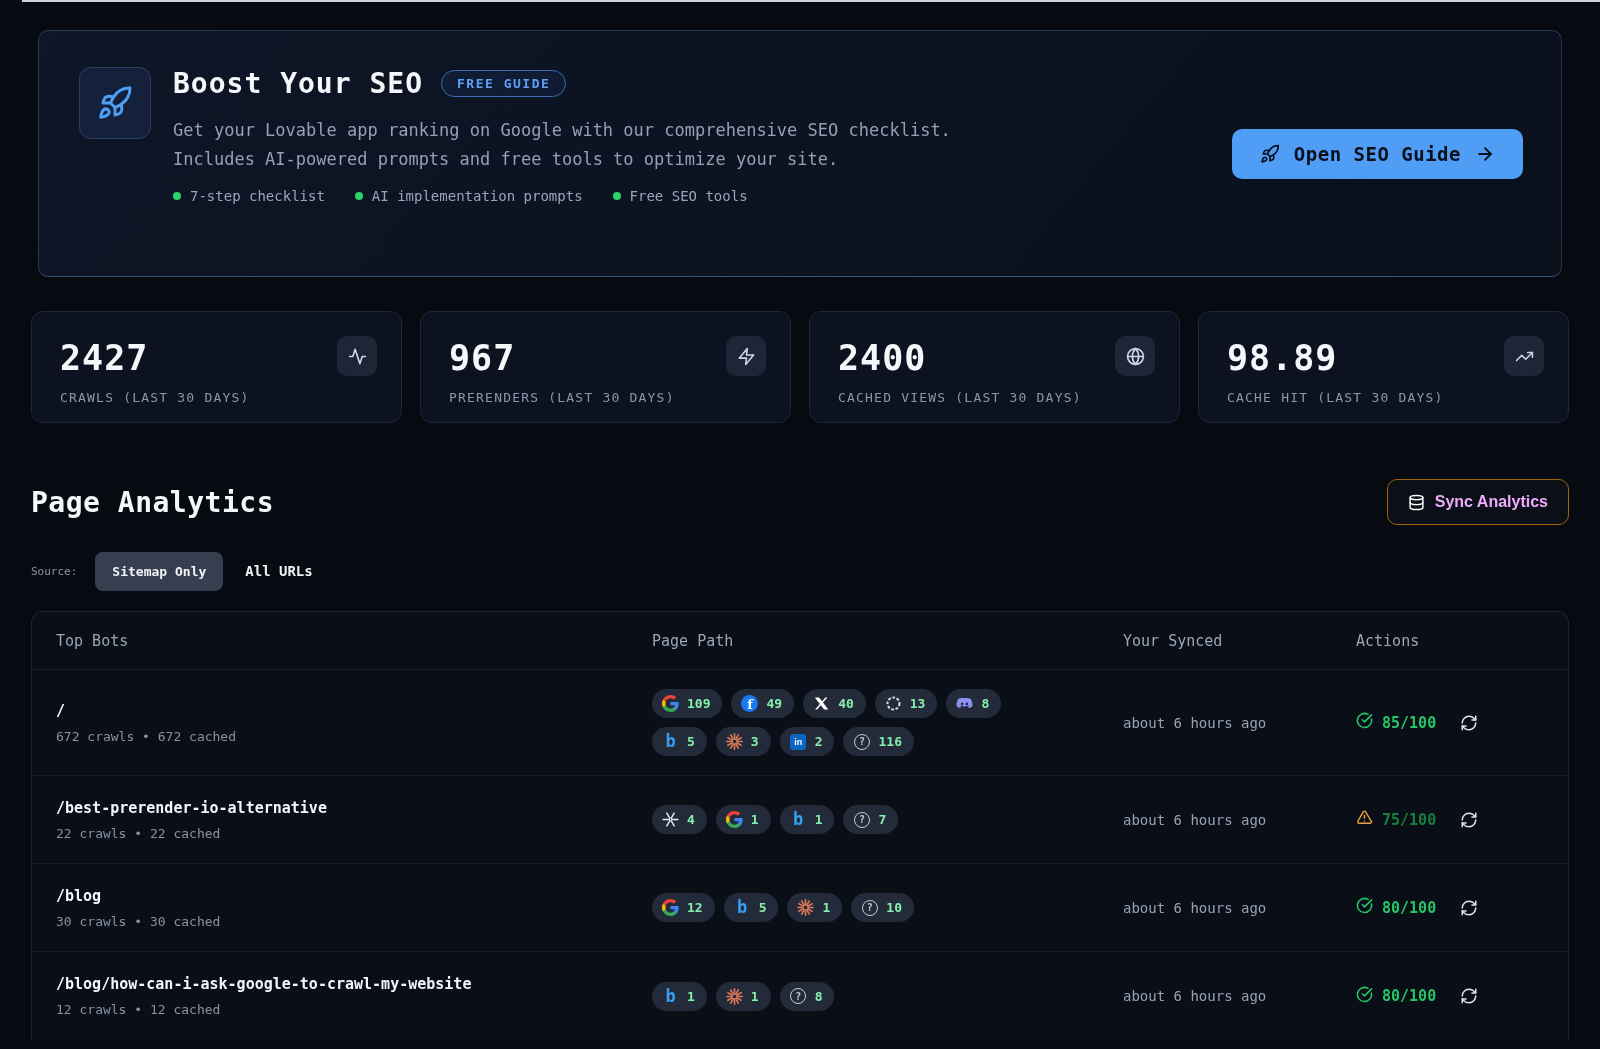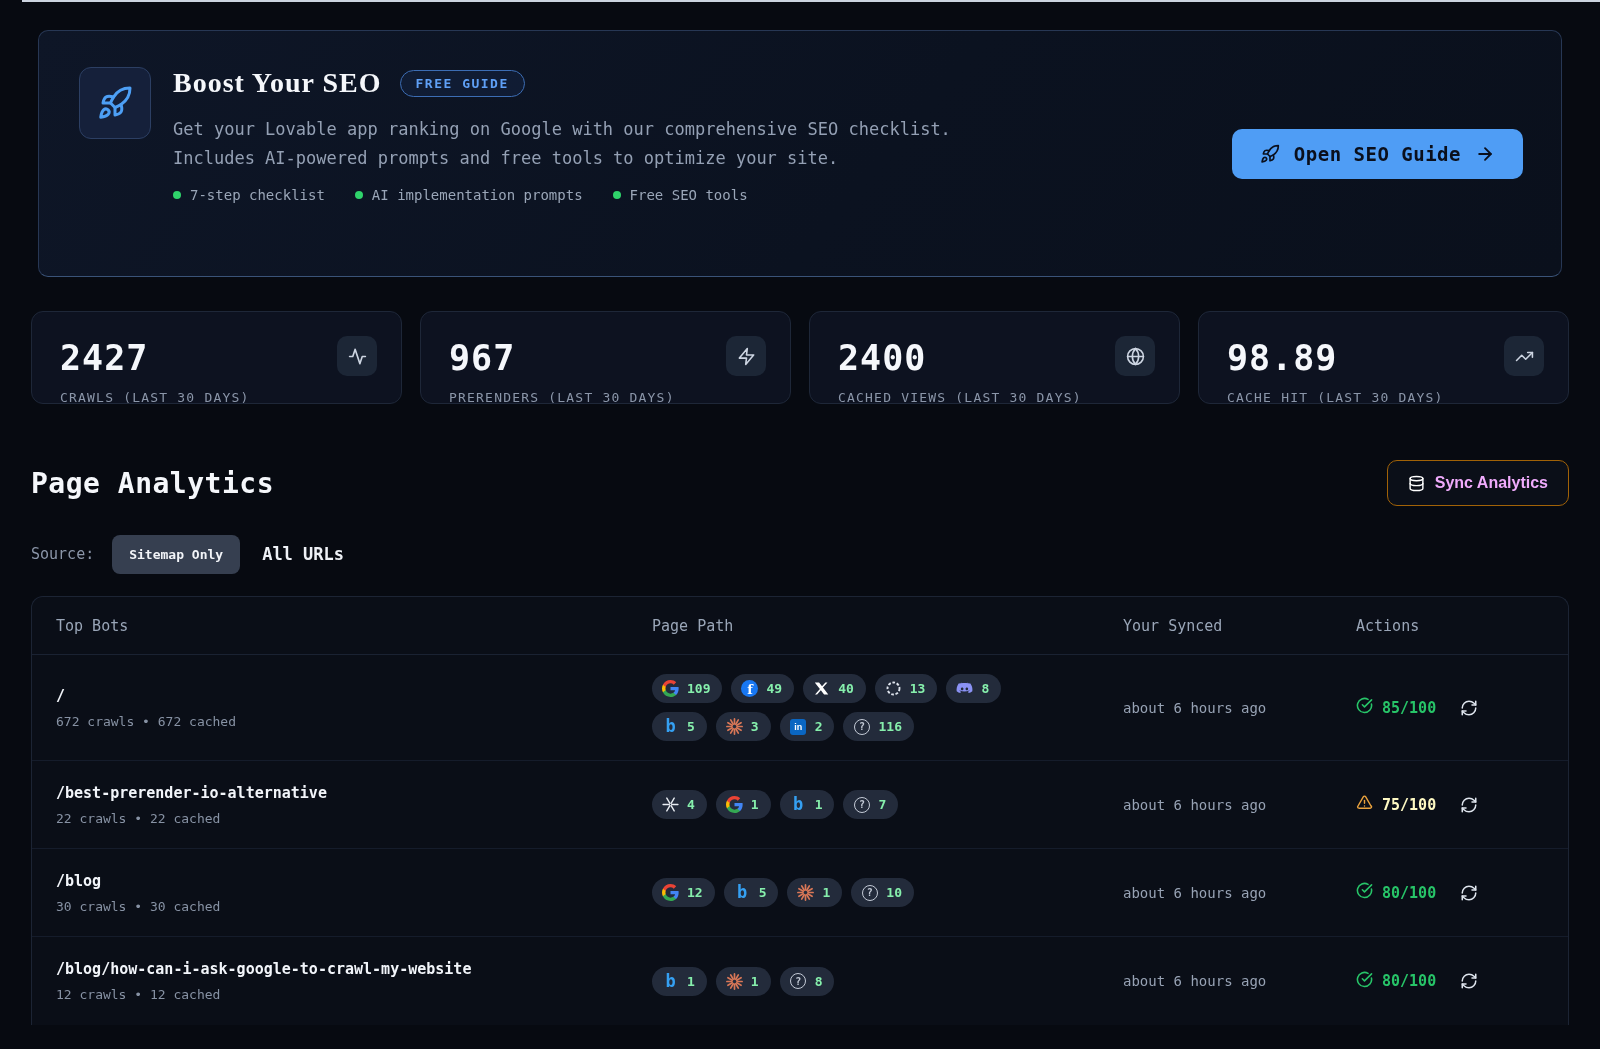--- a/index.html
+++ b/index.html
@@ -29,21 +29,21 @@
   }
   .rocket-box {
     width:72px; height:72px; flex:0 0 72px;
     background:#15203a;
     border:1px solid #2c3f63;
     border-radius:12px;
     display:flex; align-items:center; justify-content:center;
   }
   .banner-main { flex:1 1 auto; }
   .banner-title-row { display:flex; align-items:center; gap:18px; }
-  .banner-title { font-size:28px; font-weight:bold; color:#f5f7fb; letter-spacing:1px;font-family:Liberation Serif, serif; }
+  .banner-title { font-size:28px; font-weight:bold; color:#f5f7fb; letter-spacing:1px; }
   .free-pill {
     font-size:13px; font-weight:bold; letter-spacing:1.5px;
     color:#5fa0f6; border:1.5px solid #3c6db4; border-radius:999px;
     background:rgba(64,130,240,0.08);
     padding:5px 15px;
   }
   .banner-desc {
     margin-top:16px; max-width:830px;
     font-size:17px; line-height:29px; color:#94a0b4;
   }
@@ -61,21 +61,21 @@
     cursor:pointer; flex:0 0 auto; margin-right:-2px;
   }
 
   
   .stats-row { display:flex; gap:18px; margin-top:34px; }
   .stat-card {
     flex:1 1 0;
     background:#0d1220;
     border:1px solid #1e2738;
     border-radius:12px;
-    height:93px;
+    height:112px;
     padding:26px 28px;
     position:relative;
   }
   .stat-value { font-size:35px; font-weight:bold; color:#f5f7fb; letter-spacing:1px; }
   .stat-label { margin-top:12px; font-size:13px; letter-spacing:1.2px; color:#8b96a9; }
   .stat-icon-box {
     position:absolute; top:24px; right:24px;
     width:40px; height:40px; border-radius:10px;
     background:#1c2636;
     display:flex; align-items:center; justify-content:center;
@@ -86,31 +86,31 @@
   .section-title { font-size:28px; font-weight:bold; color:#f5f7fb; letter-spacing:0.5px; }
   .sync-btn {
     display:flex; align-items:center; gap:10px;
     background:#0b0f18; border:1px solid #a16207; border-radius:10px;
     height:46px; padding:0 20px;
     color:#f0abfc; font-family:"Liberation Sans", sans-serif;
     font-size:16px; font-weight:bold; cursor:pointer;
   }
 
   .source-row { margin-top:26px; display:flex; align-items:center; gap:18px; }
-  .source-label { font-size:15px; color:#8b96a9; }
+  .source-label { font-size:11px; color:#8b96a9; }
   .chip-active {
     background:#363f50; color:#f2f4f8;
     border:none; border-radius:8px;
     padding:12px 17px; font-family:"DejaVu Sans Mono", monospace;
     font-size:13px; font-weight:bold; cursor:pointer;
   }
   .chip-plain {
     background:transparent; border:none; color:#eef1f6;
     font-family:"DejaVu Sans Mono", monospace;
-    font-size:17px; font-weight:bold; cursor:pointer; padding:12px 4px;
+    font-size:14px; font-weight:bold; cursor:pointer; padding:12px 4px;
   }
 
   
   .table {
     margin-top:20px;
     border:1px solid #1c2434;
     border-bottom:none;
     border-radius:12px 12px 0 0;
     background:#0a0e17;
     overflow:hidden;
@@ -140,21 +140,21 @@
   .bing { color:#35a0f2; font-size:17px; font-weight:bold; line-height:17px; }
   .li { width:16px; height:16px; border-radius:3px; background:#0A66C2; color:#fff;
         display:flex; align-items:center; justify-content:center;
         font-family:"Liberation Sans", sans-serif; font-weight:bold; font-size:9px; }
   .unk { width:16px; height:16px; border-radius:50%; border:1.5px solid #c3cad6; color:#c3cad6;
         display:flex; align-items:center; justify-content:center; font-size:10px; font-weight:bold; }
   .synced { font-size:14px; color:#97a2b4; }
   .actions-cell { display:flex; align-items:center; gap:22px; }
   .score { display:inline-flex; align-items:center; gap:9px; font-size:15px; font-weight:bold; }
   .score.good { color:#27c468; }
-  .score.warning { color:#fef9c3; }
+  .score.warning { color:#15803d; }
   .refresh { background:none; border:none; cursor:pointer; display:inline-flex; padding:2px; }
 </style>
 </head>
 <body>
 
 <div class="top-line"></div>
 
 <div class="content">
 
   <section class="banner">

